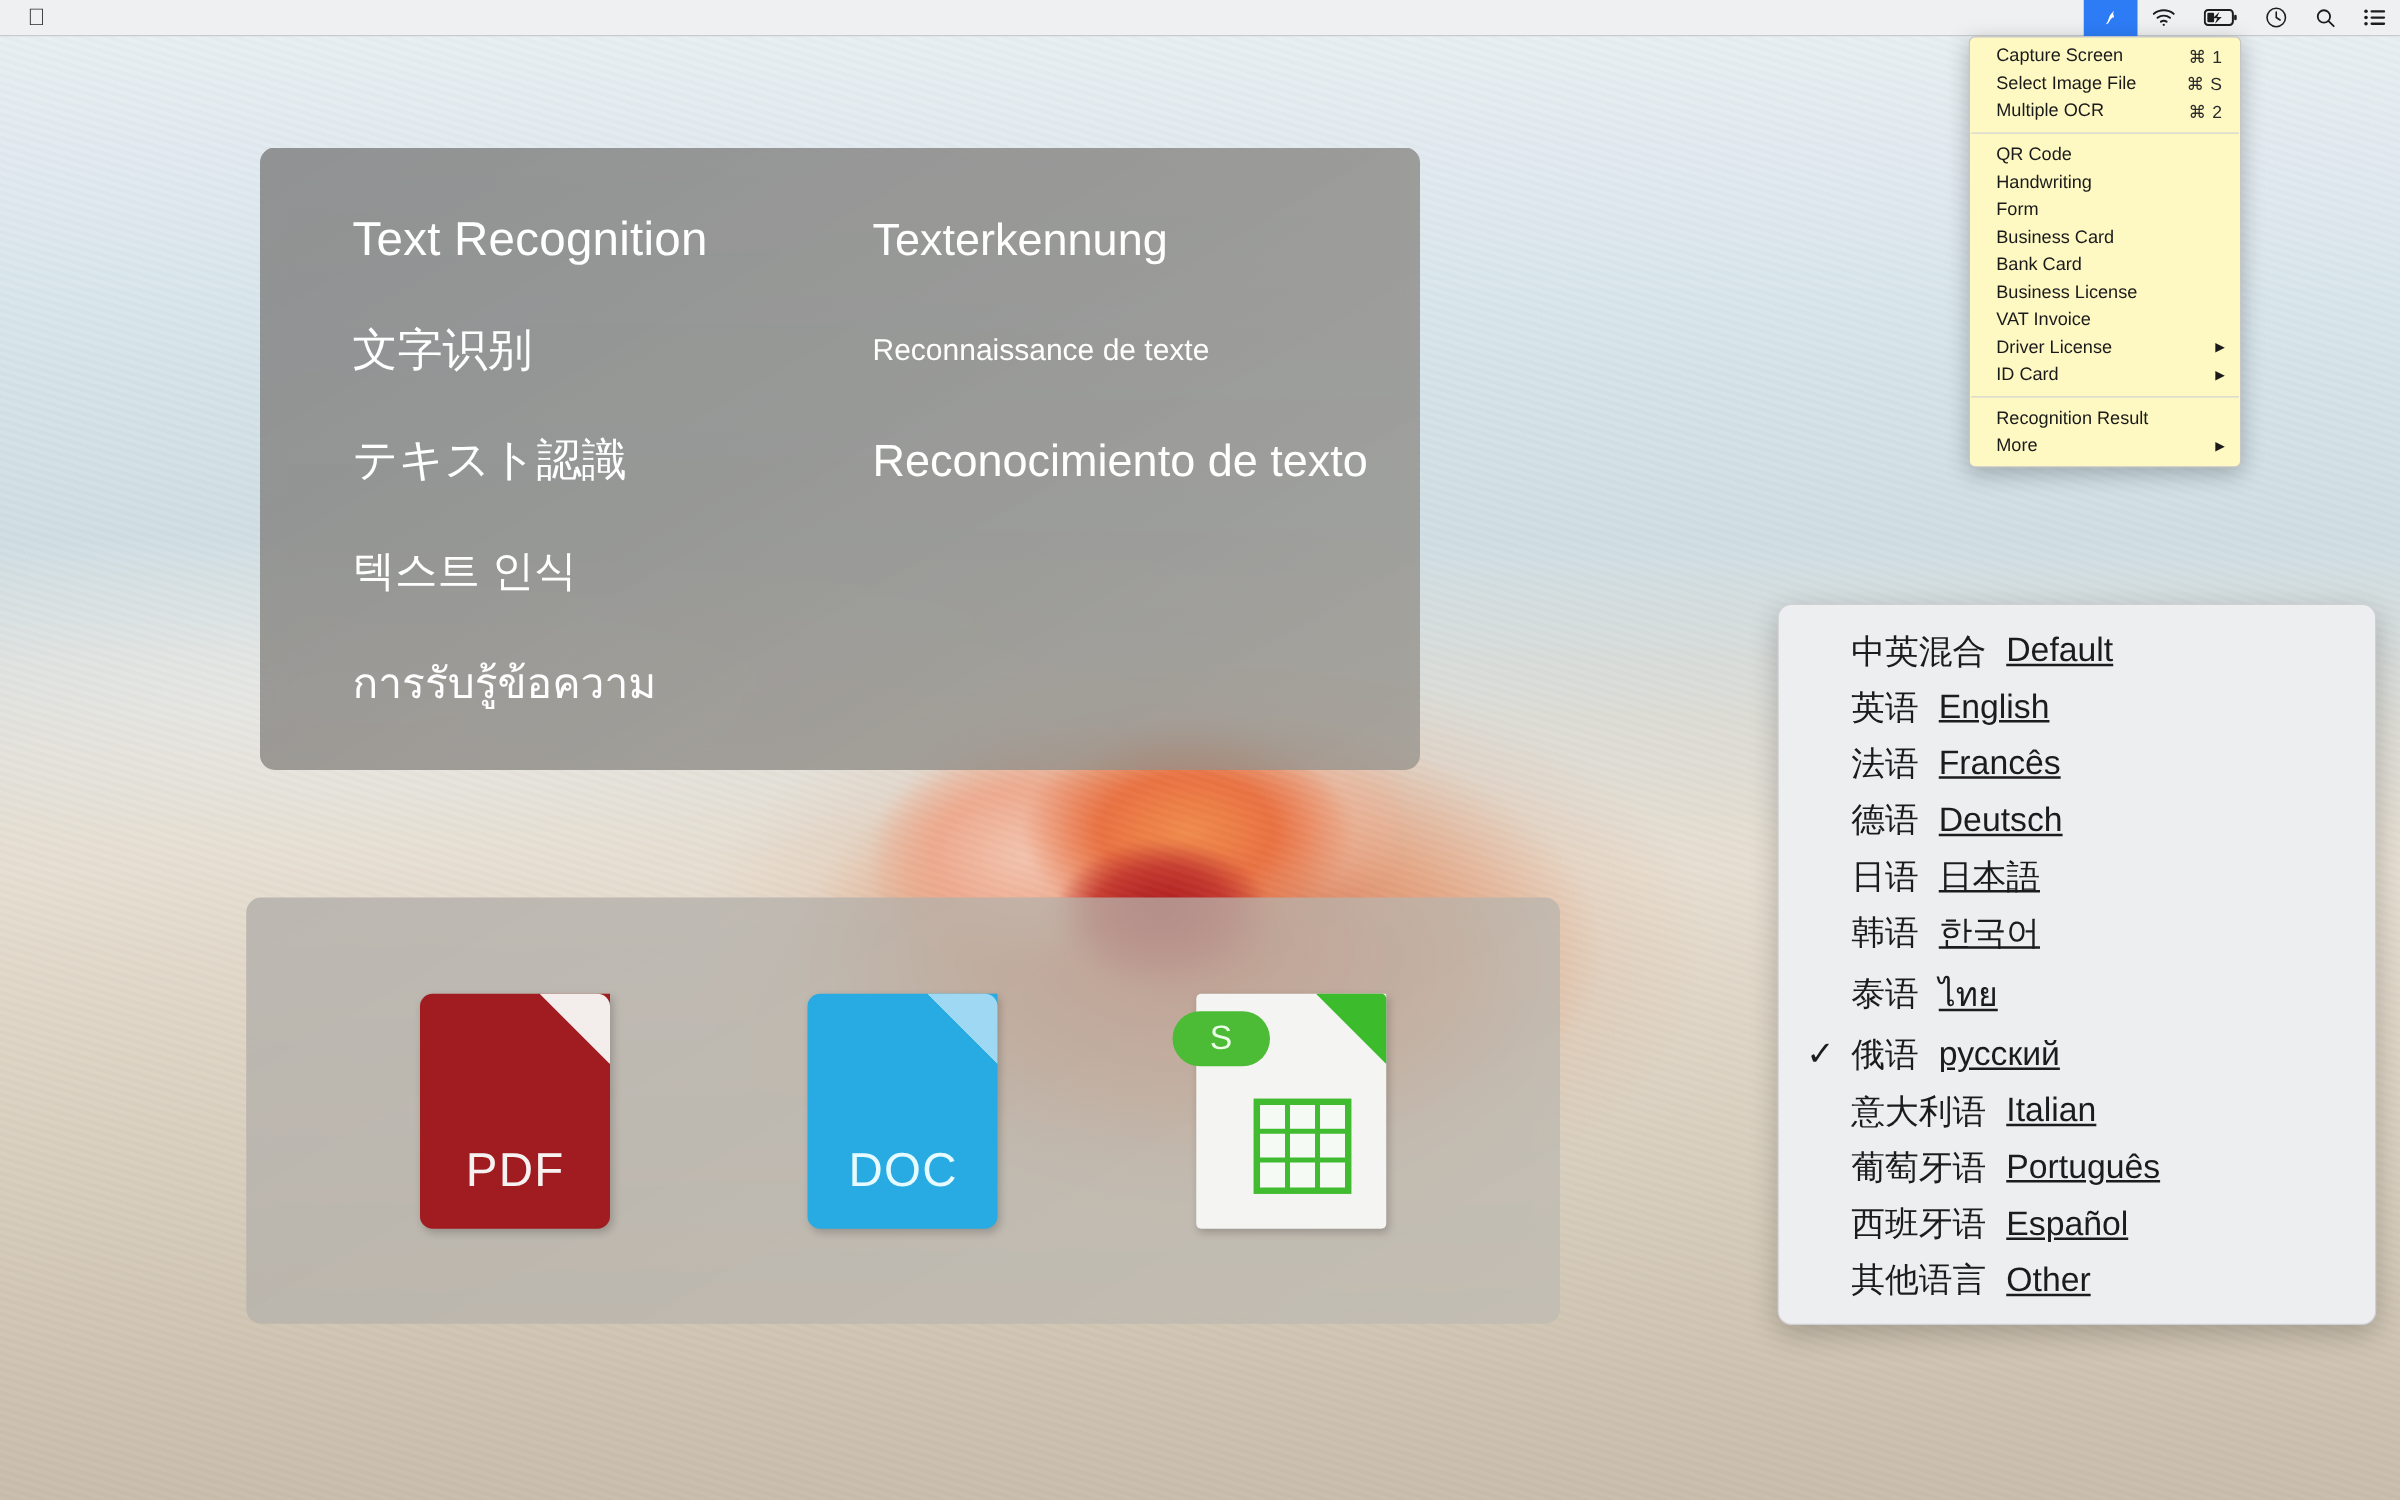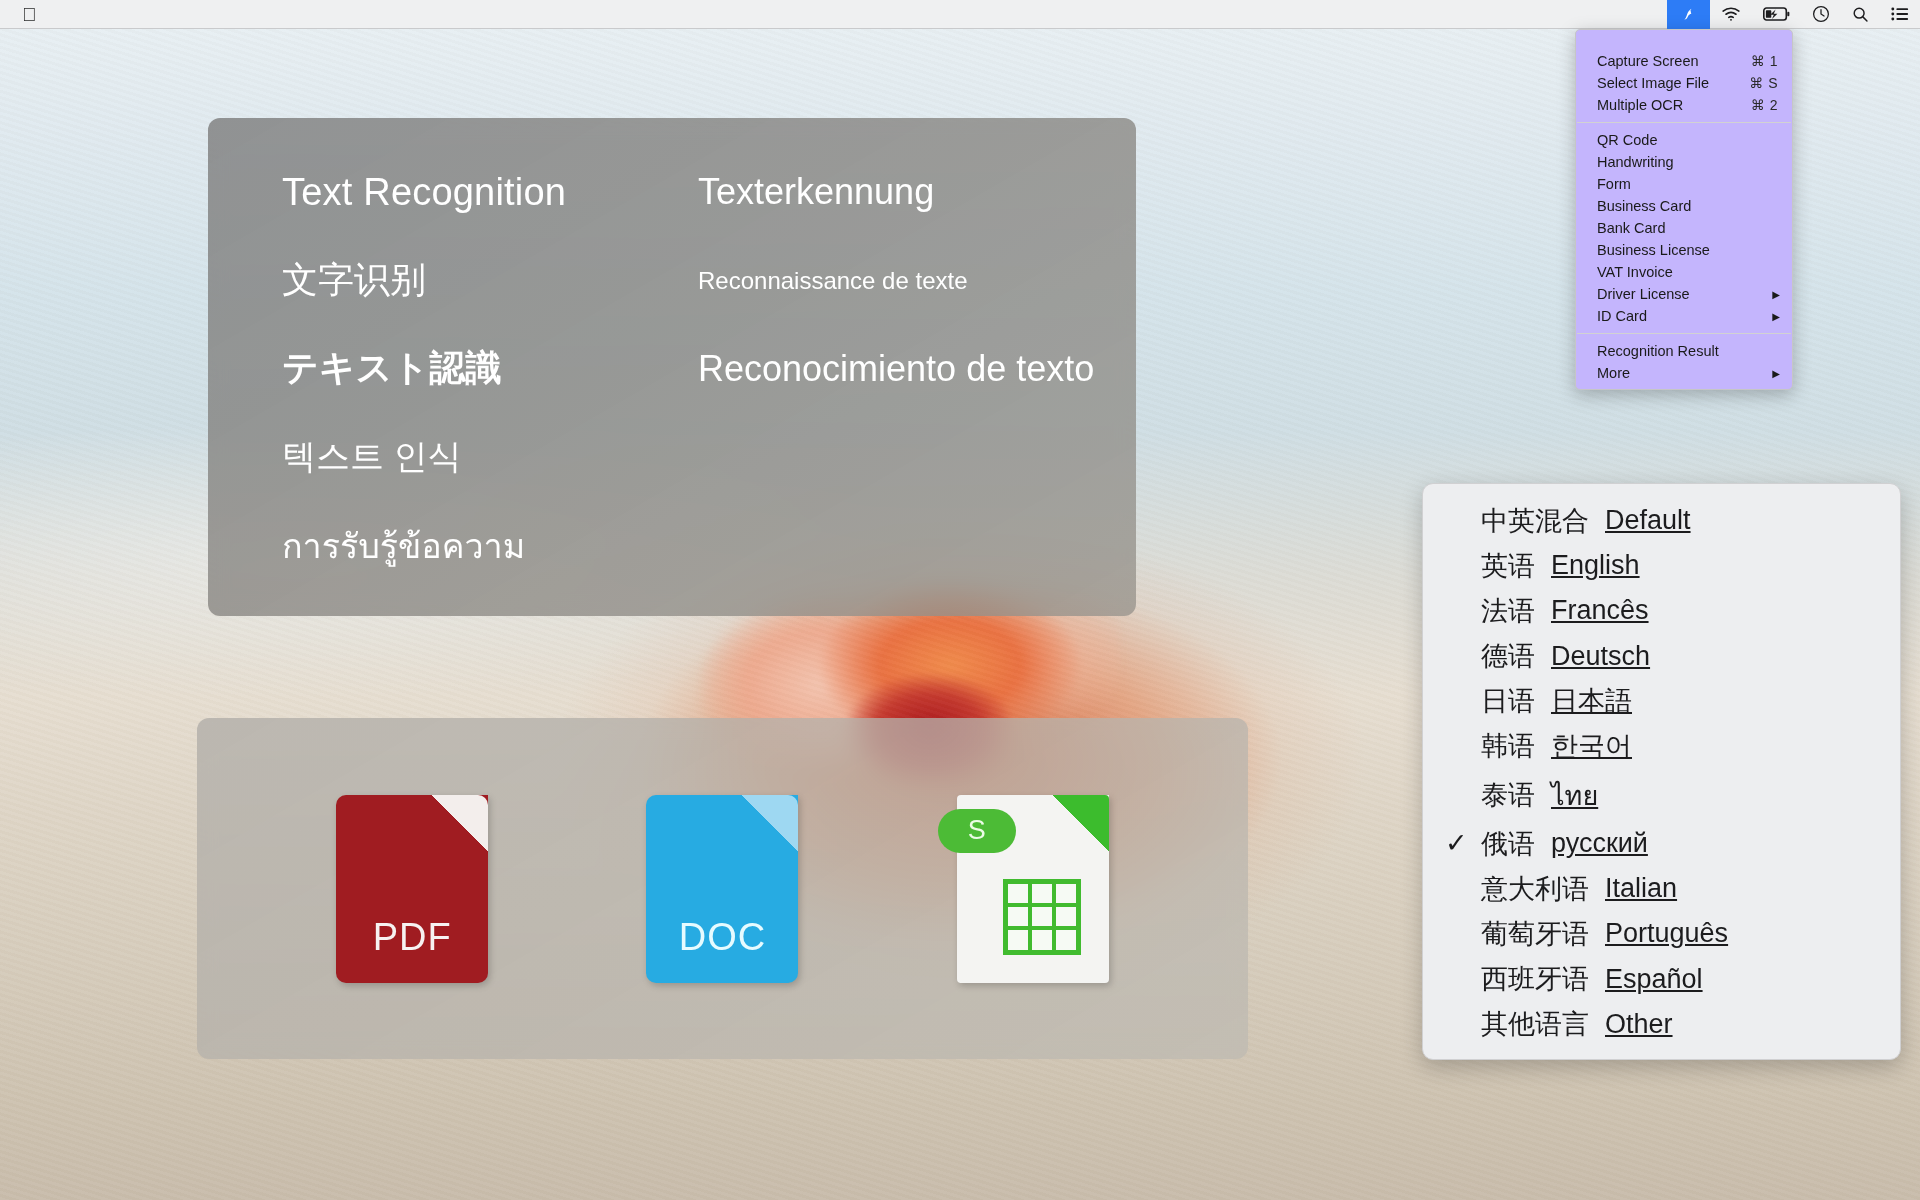--- a/index.html
+++ b/index.html
@@ -58,25 +58,25 @@
   #menubar-right{ margin-left:auto; display:flex; align-items:center; height:29px; }
   #menubar-right .mb-item{
     height:29px; display:flex; align-items:center; justify-content:center;
     padding:0 11px; color:#1d1d1f;
   }
   #menubar-right .mb-item.active{ background:#2d7cf6; color:#fff; padding:0 13px; }
 
   
   #app-menu{
     position:absolute; left:1575px; top:29px; width:218px;
-    background:#c4b5fd;
+    background:#fef9c3;
     border:1px solid #c6c6c6;
     border-radius:5px;
     box-shadow:0 5px 18px rgba(0,0,0,0.25);
-    padding:20px 0 5px 0;
+    padding:4px 0 5px 0;
     z-index:50;
     font-size:14.5px; color:#1a1a1a;
   }
   #app-menu .mi{
     display:flex; align-items:center; justify-content:space-between;
     padding:1.5px 9px 1.5px 21px; line-height:19px; white-space:nowrap;
   }
   #app-menu .mi .key{ color:#2a2a2a; font-size:14px; letter-spacing:.5px; padding-right:5px; }
   #app-menu .mi .arrow{ font-size:10px; color:#1a1a1a; padding-right:3px; }
   #app-menu .sep{ height:1px; background:#d2d2d2; margin:6px 1px; }
@@ -98,21 +98,21 @@
     display:grid;
     grid-template-columns:1fr 1fr;
     grid-template-rows:repeat(5,1fr);
     column-gap:0; padding:30px 0 26px 0;
   }
   .lang-cell{ display:flex; align-items:center; color:#ffffff; }
   .lang-cell.l{ padding-left:74px; }
   .lang-cell.r{ padding-left:26px; }
   .l1{ font-size:38px; font-weight:400; letter-spacing:.2px; }
   .l2{ font-size:36px; }
-  .l3{ font-size:36px;font-weight:bold; }
+  .l3{ font-size:36px; }
   .l4{ font-size:34px; }
   .l5{ font-size:34px; }
   .r1{ font-size:36px; }
   .r2{ font-size:24px; }
   .r3{ font-size:36px; }
 
   
   #file-row{
     position:absolute; inset:0;
     display:flex; align-items:center; justify-content:space-around;

